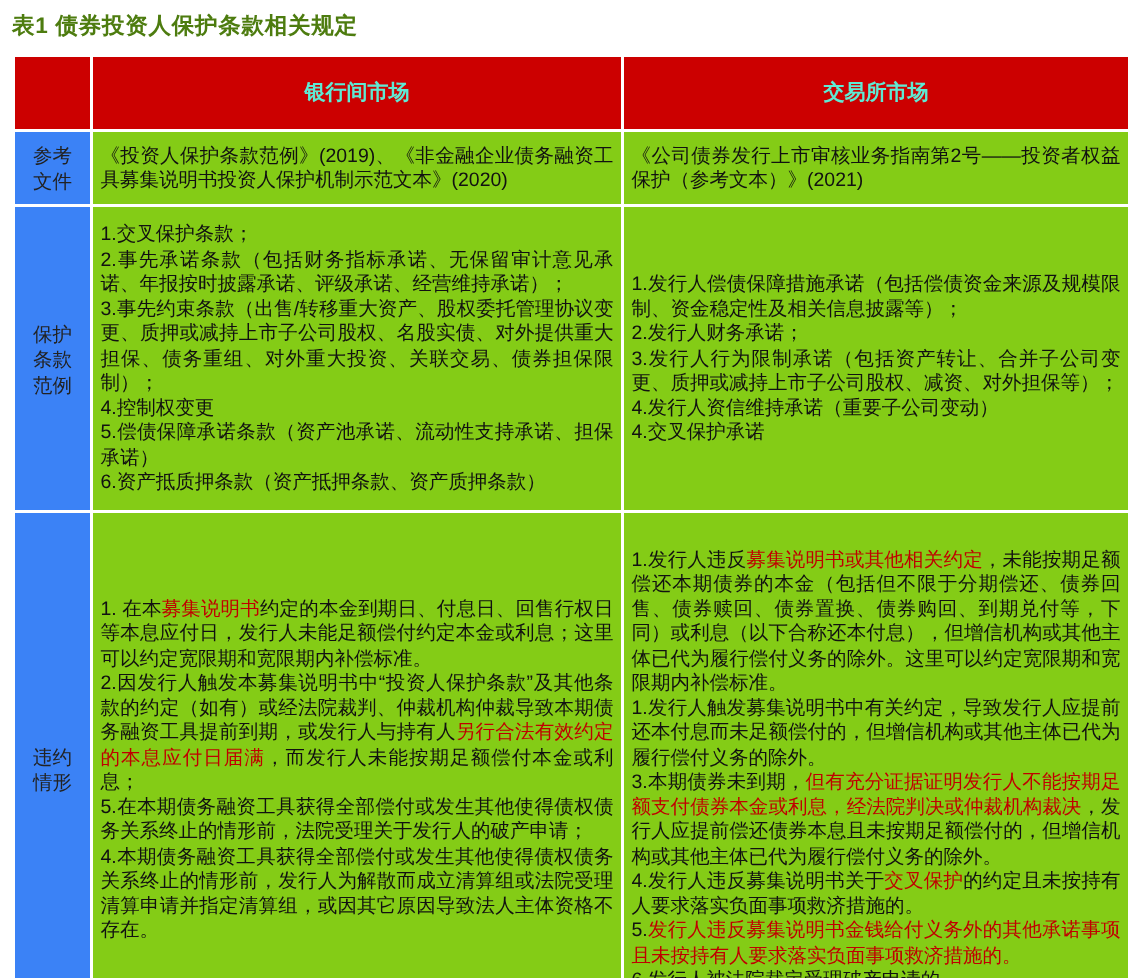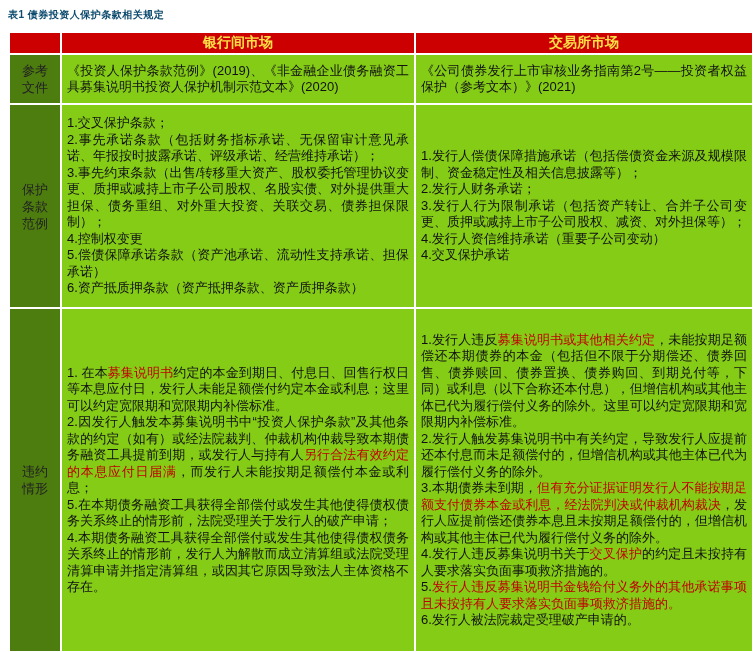--- a/index.html
+++ b/index.html
@@ -7,54 +7,54 @@
     padding: 0;
     width: 756px;
     background: #ffffff;
     font-family: "Liberation Sans", "DejaVu Sans", sans-serif;
   }
   .page {
     width: 740px;
     padding: 6px 8px 4px 8px;
   }
   .title {
-    font-size: 10px;
+    font-size: 15px;
     font-weight: bold;
-    color: #0c4a6e;
+    color: #4d7c0f;
     margin: 2px 0 9px 0;
     letter-spacing: 0.5px;
   }
   table.protection {
     border-collapse: separate;
     border-spacing: 2px;
     table-layout: fixed;
     width: 740px;
     background: #ffffff;
   }
   col.c-stub { width: 50px; }
   col.c-bank { width: 352px; }
   col.c-exch { width: 336px; }
   th {
     background: #CC0000;
-    color: #fde047;
+    color: #5eead4;
     font-size: 14px;
     font-weight: bold;
     text-align: center;
     height: 20px;
-    padding: 0 2px;
+    padding: 14px 2px;
   }
   td {
     background: #84cc16;
     color: #111111;
     font-size: 13px;
     vertical-align: middle;
     padding: 2px 5px;
   }
   td.label {
-    background: #4d7c0f;
+    background: #3b82f6;
     text-align: center;
     color: #222222;
     line-height: 17px;
     padding: 2px 2px;
   }
   td.content .para {
     text-align: justify;
     line-height: 16.5px;
   }
   .red { color: #C00000; }
@@ -122,21 +122,21 @@
             <div>情形</div>
           </td>
           <td class="content">
             <div class="para"><span>1. 在本</span><span class="red">募集说明书</span><span>约定的本金到期日、付息日、回售行权日等本息应付日，发行人未能足额偿付约定本金或利息；这里可以约定宽限期和宽限期内补偿标准。</span></div>
             <div class="para"><span>2.因发行人触发本募集说明书中“投资人保护条款”及其他条款的约定（如有）或经法院裁判、仲裁机构仲裁导致本期债务融资工具提前到期，或发行人与持有人</span><span class="red">另行合法有效约定的本息应付日届满</span><span>，而发行人未能按期足额偿付本金或利息；</span></div>
             <div class="para"><span>5.在本期债务融资工具获得全部偿付或发生其他使得债权债务关系终止的情形前，法院受理关于发行人的破产申请；</span></div>
             <div class="para"><span>4.本期债务融资工具获得全部偿付或发生其他使得债权债务关系终止的情形前，发行人为解散而成立清算组或法院受理清算申请并指定清算组，或因其它原因导致法人主体资格不存在。</span></div>
           </td>
           <td class="content">
             <div class="para"><span>1.发行人违反</span><span class="red">募集说明书或其他相关约定</span><span>，未能按期足额偿还本期债券的本金（包括但不限于分期偿还、债券回售、债券赎回、债券置换、债券购回、到期兑付等，下同）或利息（以下合称还本付息），但增信机构或其他主体已代为履行偿付义务的除外。这里可以约定宽限期和宽限期内补偿标准。</span></div>
-            <div class="para"><span>2.发行人触发募集说明书中有关约定，导致发行人应提前还本付息而未足额偿付的，但增信机构或其他主体已代为履行偿付义务的除外。</span></div>
+            <div class="para"><span>1.发行人触发募集说明书中有关约定，导致发行人应提前还本付息而未足额偿付的，但增信机构或其他主体已代为履行偿付义务的除外。</span></div>
             <div class="para"><span>3.本期债券未到期，</span><span class="red">但有充分证据证明发行人不能按期足额支付债券本金或利息，经法院判决或仲裁机构裁决</span><span>，发行人应提前偿还债券本息且未按期足额偿付的，但增信机构或其他主体已代为履行偿付义务的除外。</span></div>
             <div class="para"><span>4.发行人违反募集说明书关于</span><span class="red">交叉保护</span><span>的约定且未按持有人要求落实负面事项救济措施的。</span></div>
             <div class="para"><span>5.</span><span class="red">发行人违反募集说明书金钱给付义务外的其他承诺事项且未按持有人要求落实负面事项救济措施的。</span></div>
             <div class="para"><span>6.发行人被法院裁定受理破产申请的。</span></div>
           </td>
         </tr>
       </tbody>
   </table>
 </div>
 

